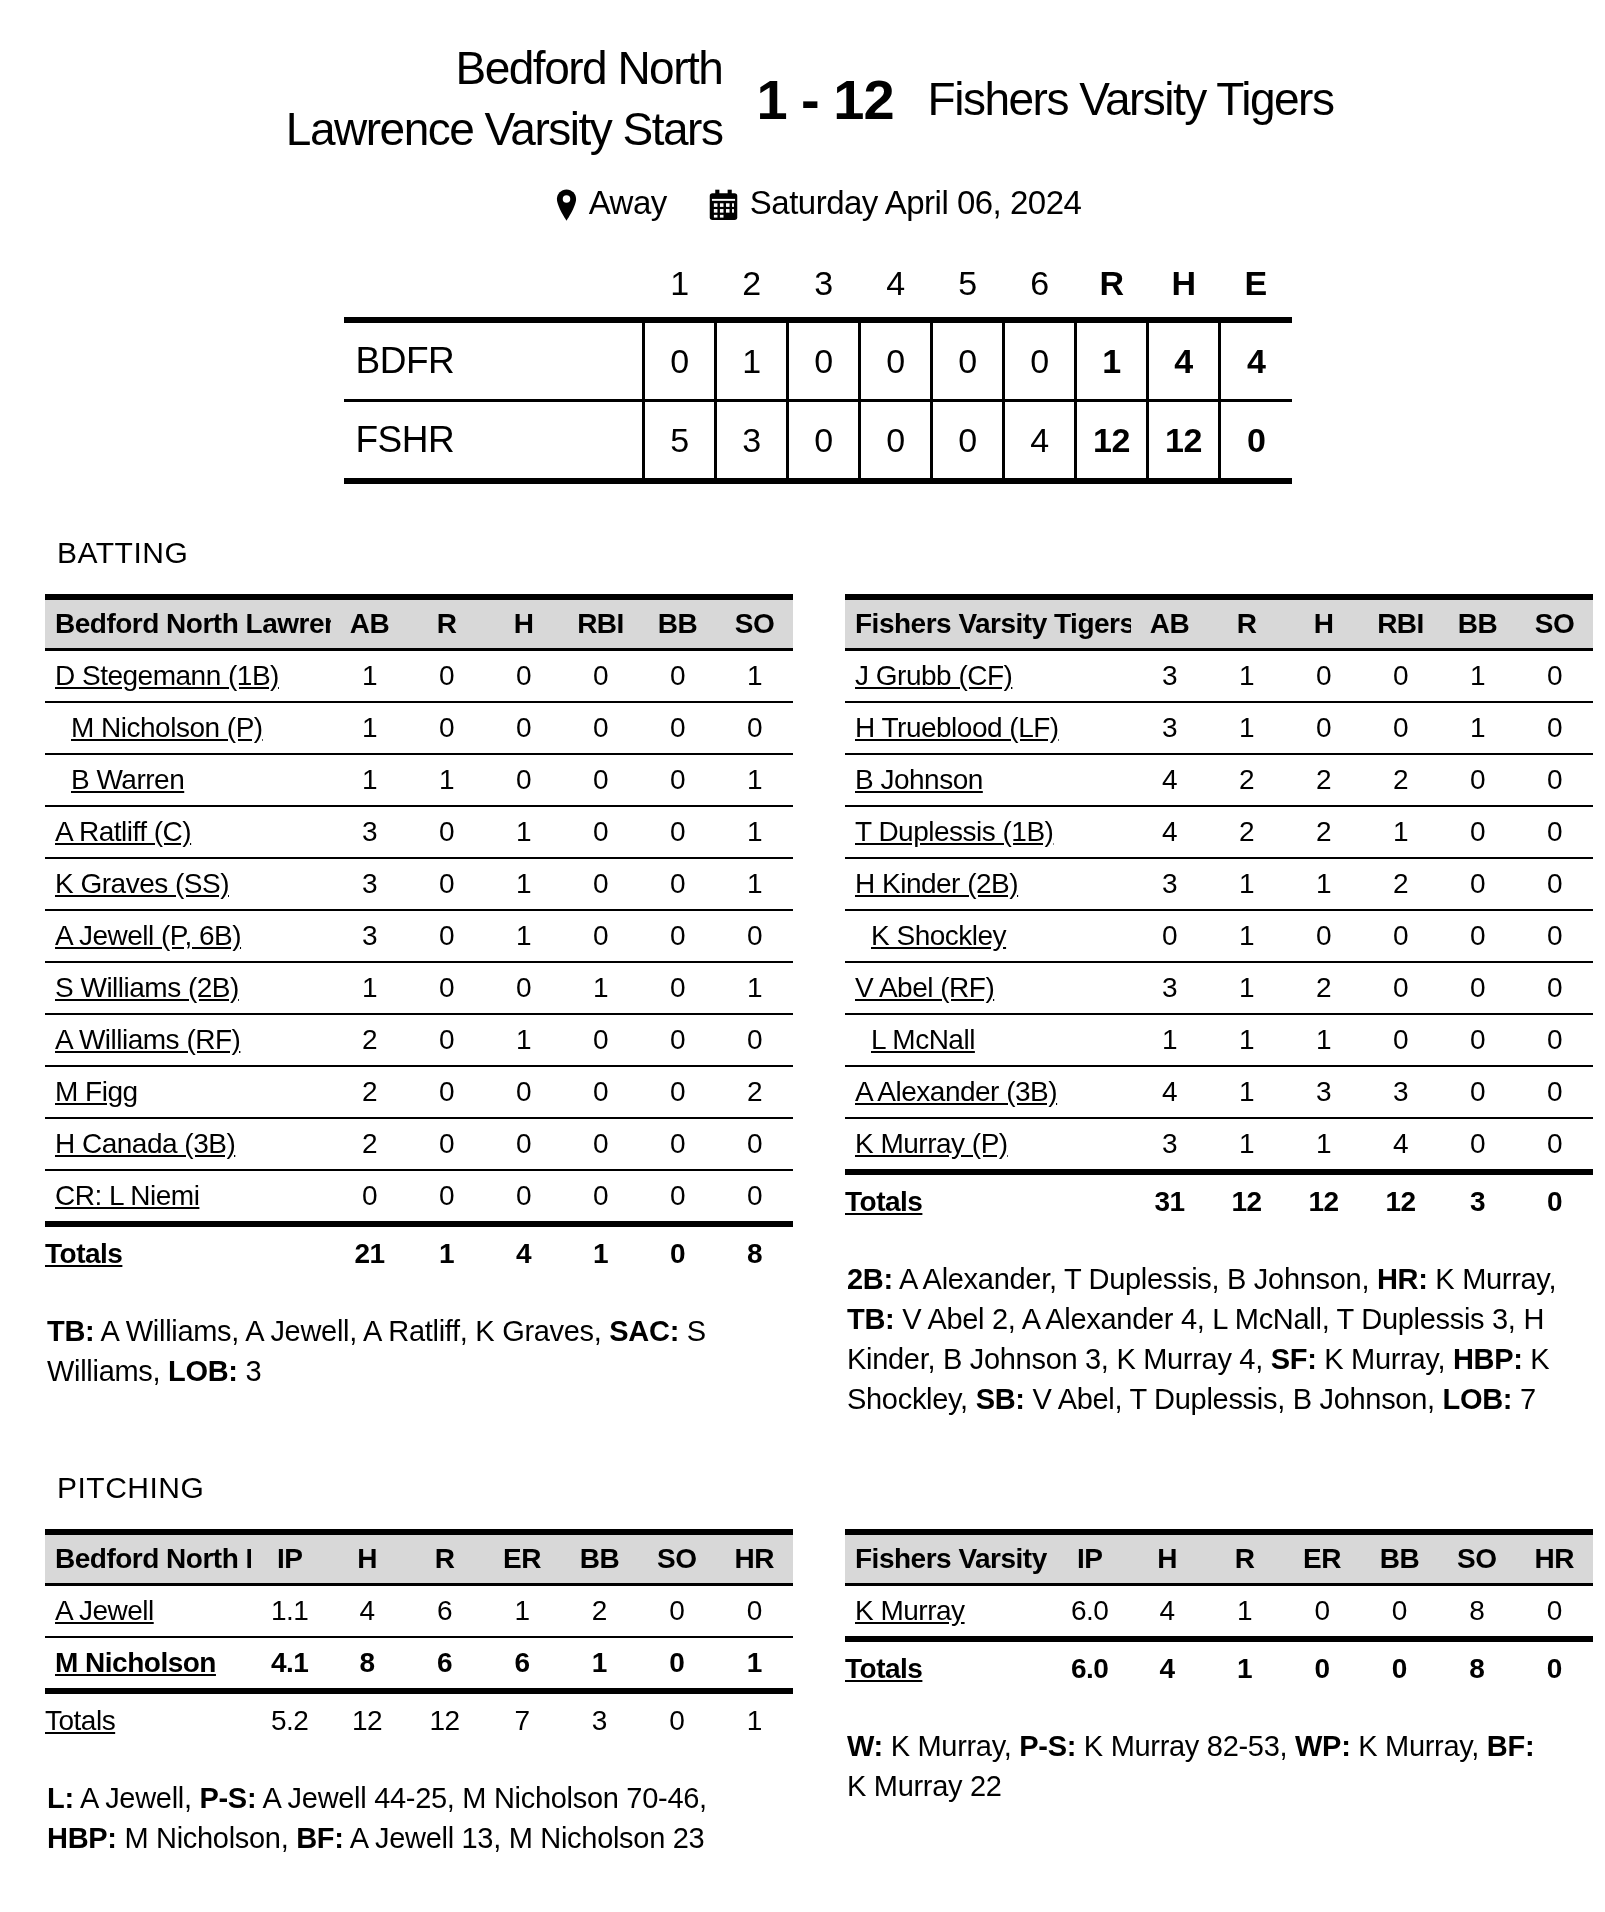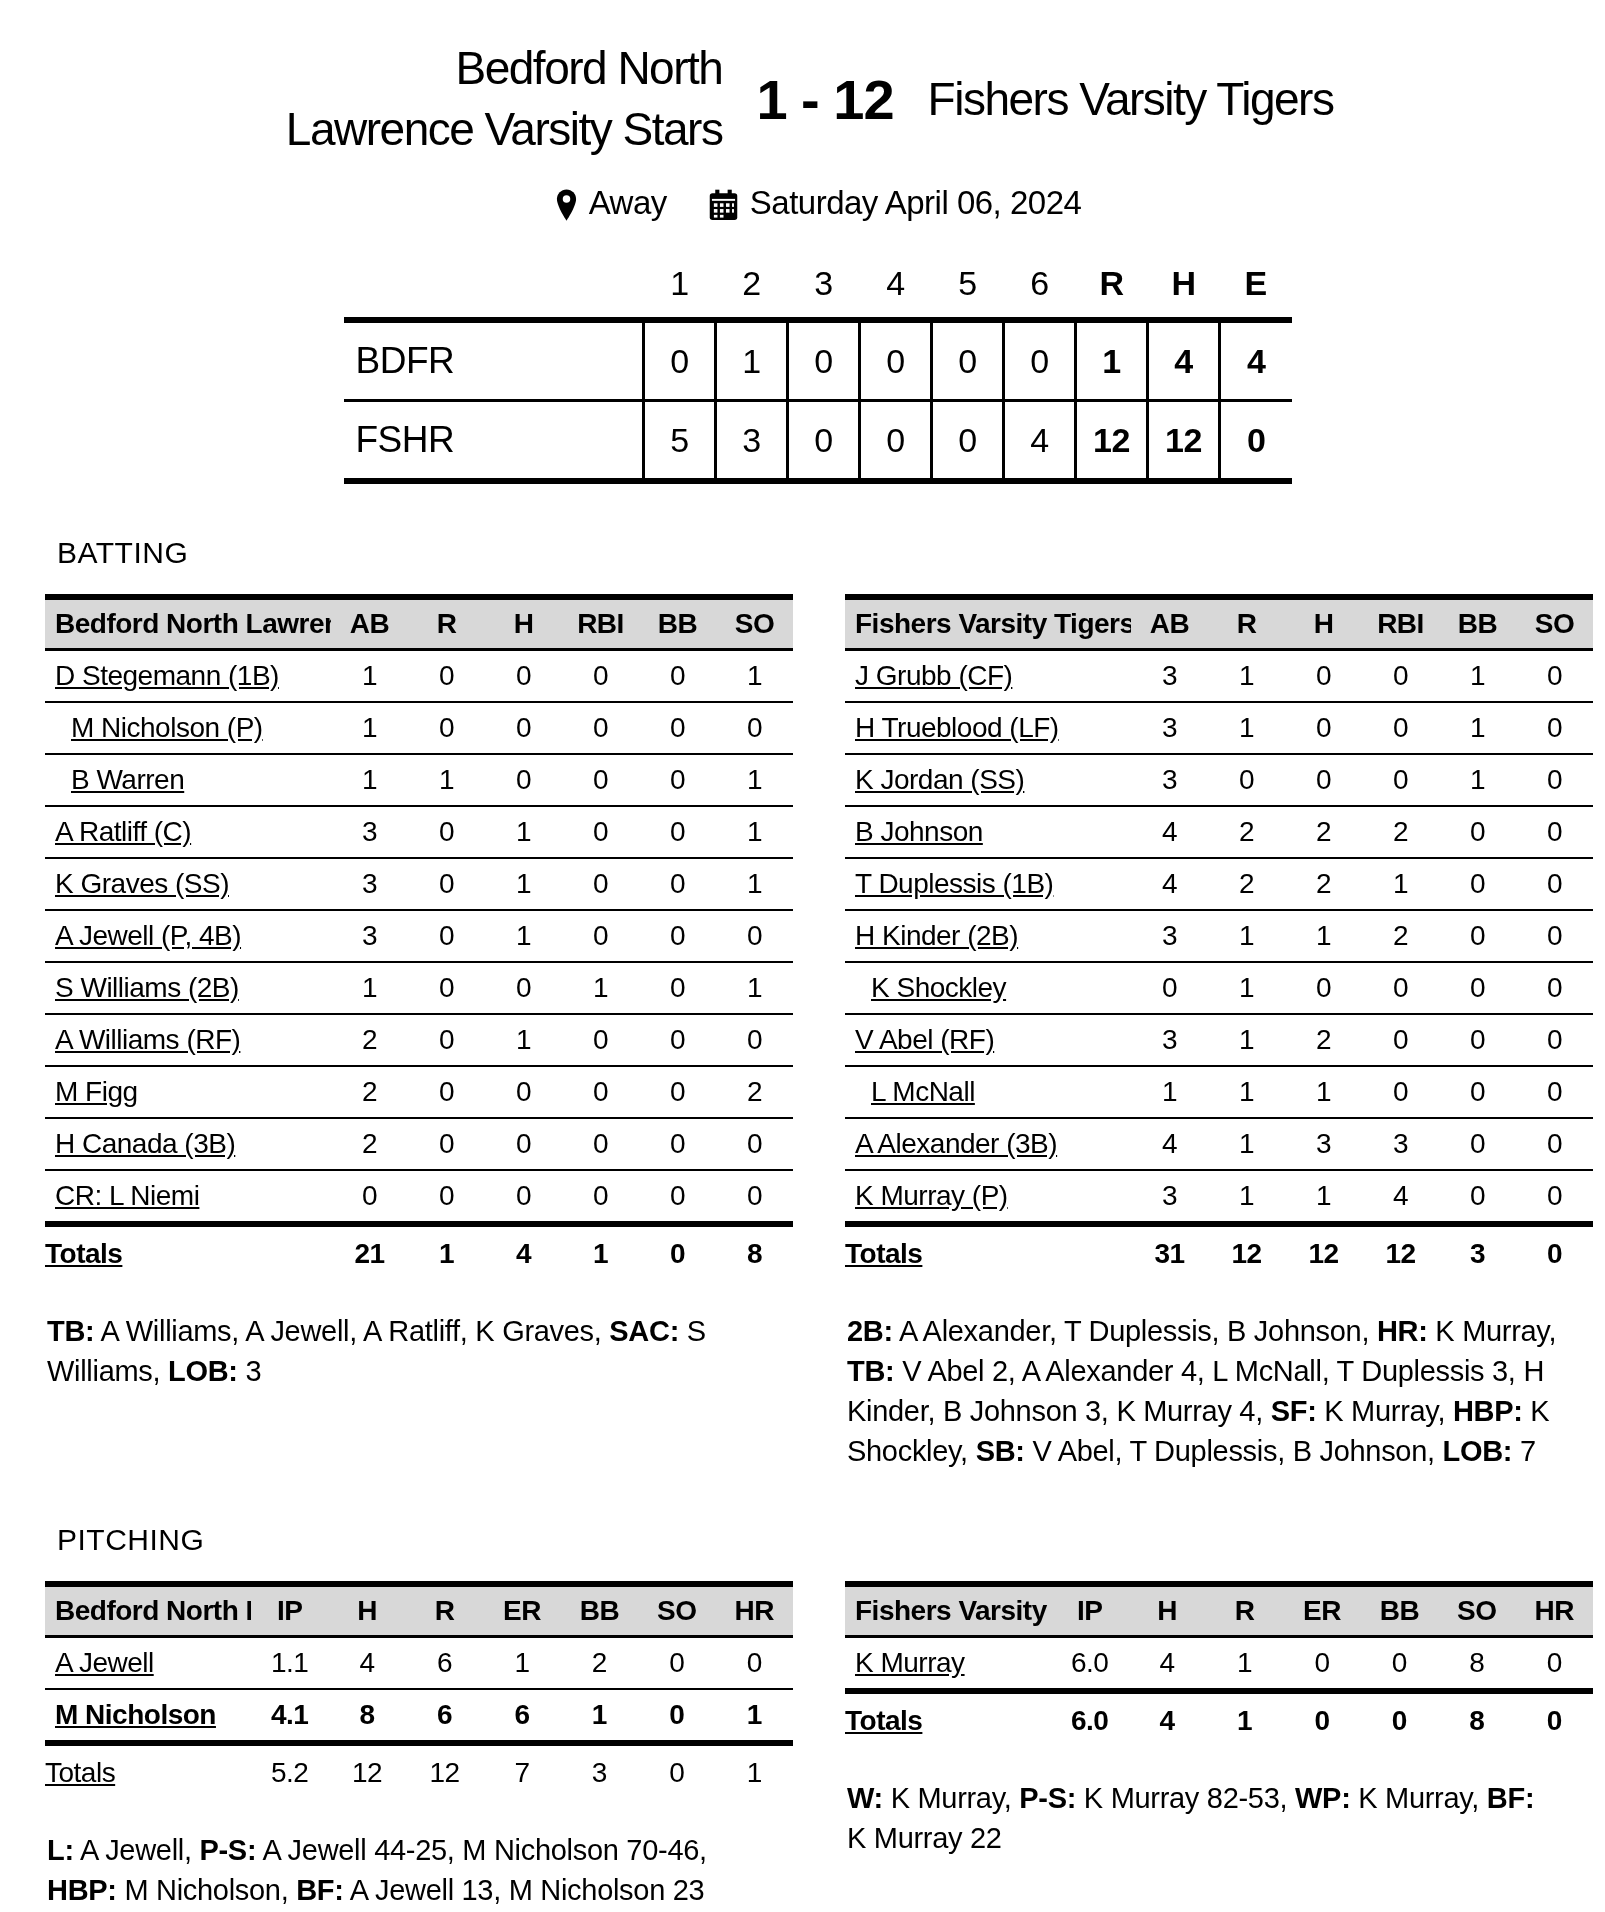--- a/index.html
+++ b/index.html
@@ -222,21 +222,21 @@
             <tr>
               <td class="name">K Graves (SS)</td>
               <td>3</td>
               <td>0</td>
               <td>1</td>
               <td>0</td>
               <td>0</td>
               <td>1</td>
             </tr>
             <tr>
-              <td class="name">A Jewell (P, 4B)</td>
+              <td class="name">A Jewell (P, 6B)</td>
               <td>3</td>
               <td>0</td>
               <td>1</td>
               <td>0</td>
               <td>0</td>
               <td>0</td>
             </tr>
             <tr>
               <td class="name">S Williams (2B)</td>
               <td>1</td>
@@ -330,29 +330,20 @@
             <tr>
               <td class="name">H Trueblood (LF)</td>
               <td>3</td>
               <td>1</td>
               <td>0</td>
               <td>0</td>
               <td>1</td>
               <td>0</td>
             </tr>
             <tr>
-              <td class="name">K Jordan (SS)</td>
-              <td>3</td>
-              <td>0</td>
-              <td>0</td>
-              <td>0</td>
-              <td>1</td>
-              <td>0</td>
-            </tr>
-            <tr>
               <td class="name">B Johnson</td>
               <td>4</td>
               <td>2</td>
               <td>2</td>
               <td>2</td>
               <td>0</td>
               <td>0</td>
             </tr>
             <tr>
               <td class="name">T Duplessis (1B)</td>

